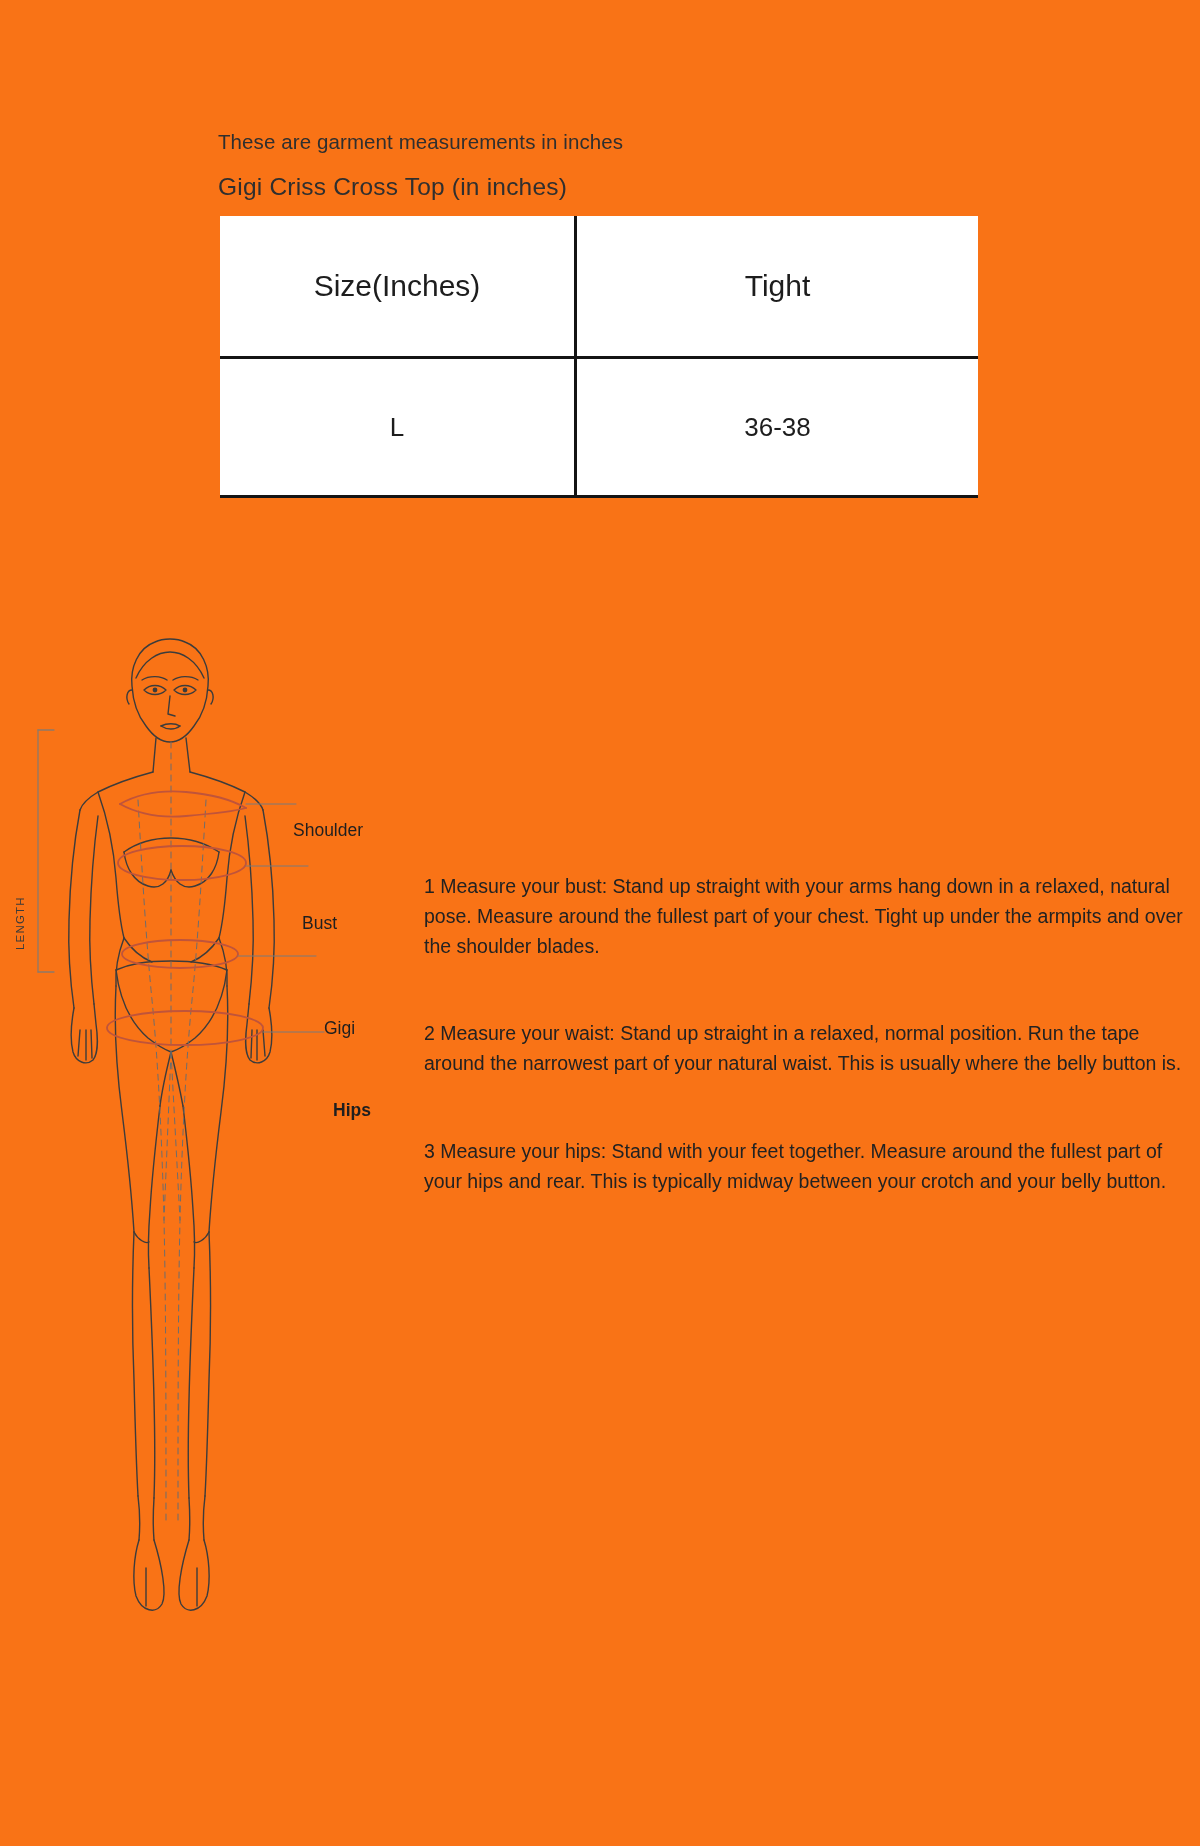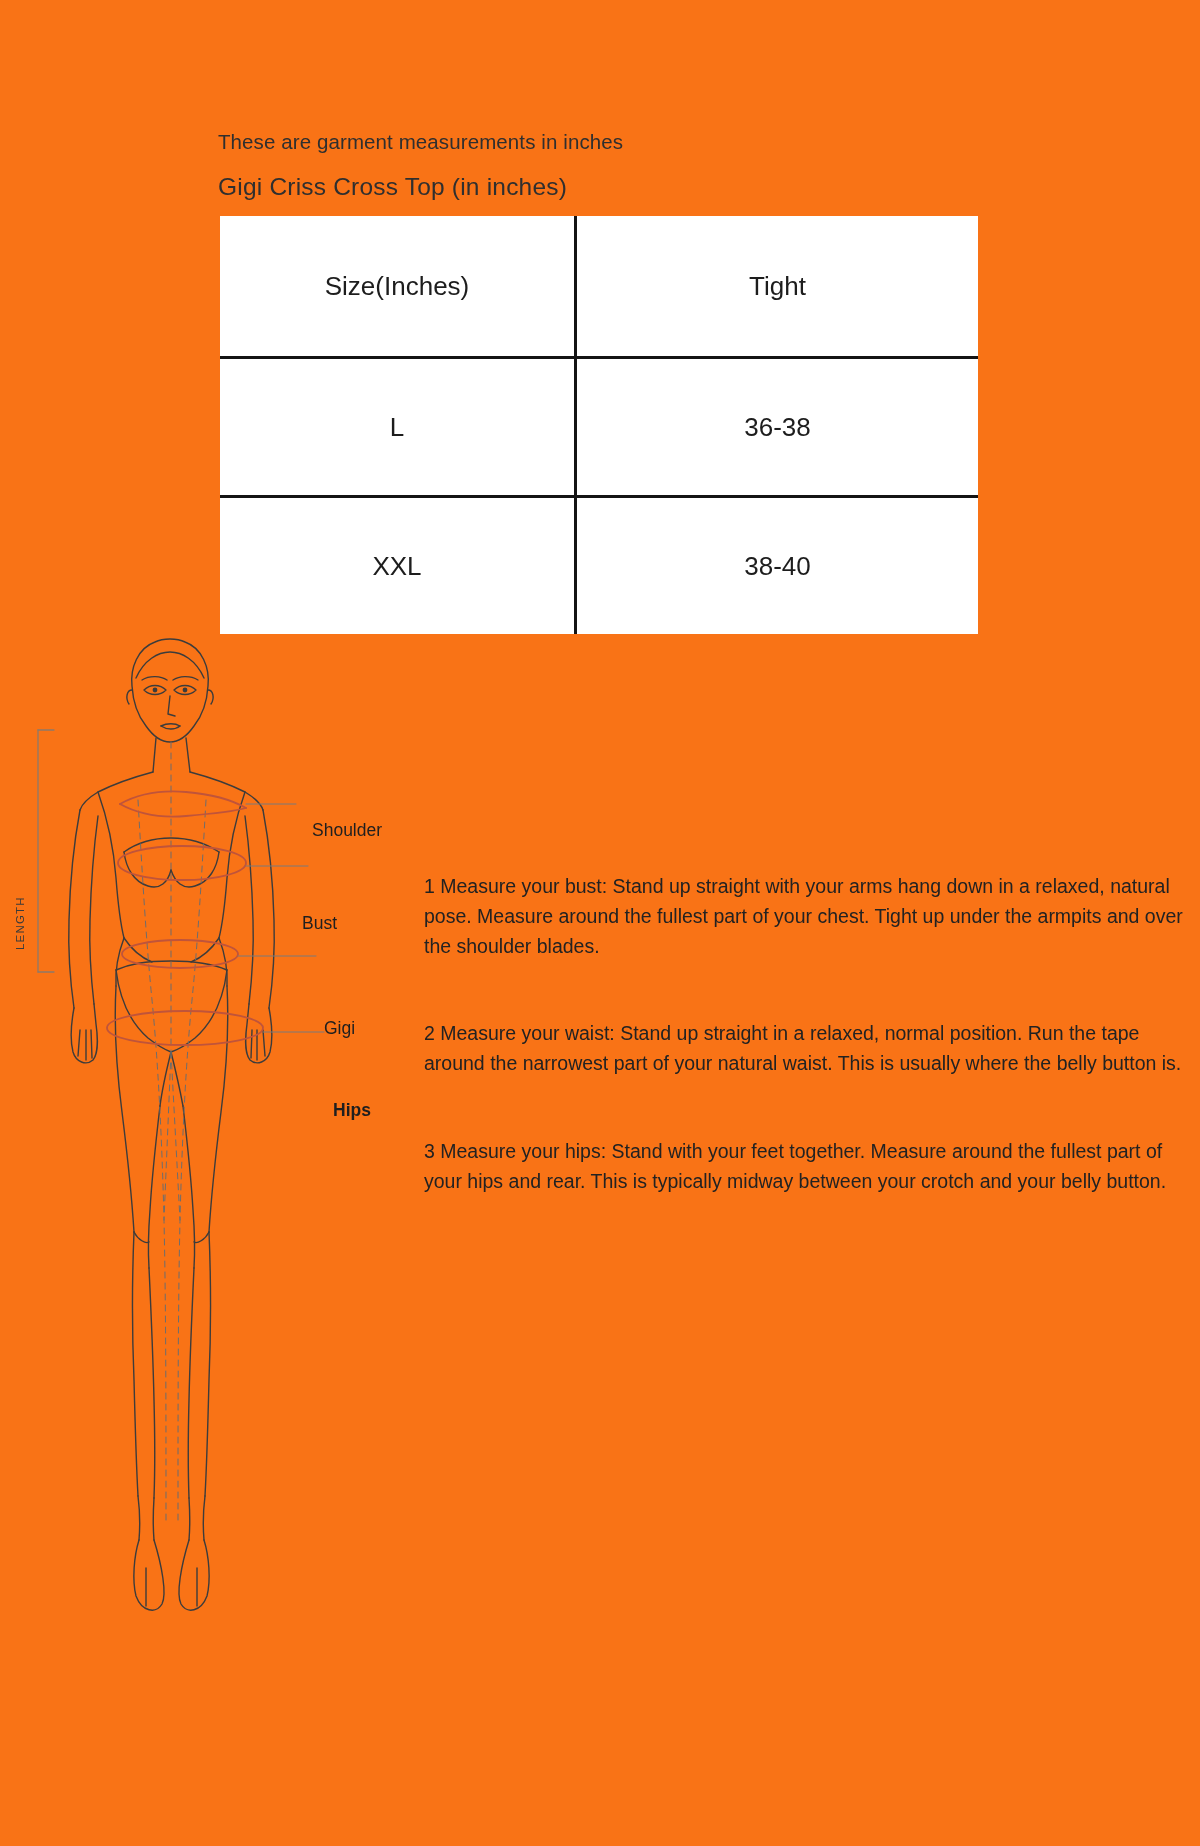--- a/index.html
+++ b/index.html
@@ -54,21 +54,21 @@
   }
   .size-table td {
     background: #ffffff;
     text-align: center;
     vertical-align: middle;
     border: none;
     color: #1d1d1d;
   }
   .size-table tr.head-row td {
     height: 138px;
-    font-size: 26px;
+    font-size: 30px;
     border-bottom: 3px solid #141414;
   }
   .size-table tr.body-row td {
     height: 134px;
     font-size: 26px;
     border-bottom: 3px solid #141414;
   }
   .size-table tr.last-row td {
     border-bottom: none;
   }
@@ -100,21 +100,21 @@
     color: #3a3a3a;
   }
 
   
   .m-label {
     position: absolute;
     font-size: 17.5px;
     color: #1f1f1f;
     white-space: nowrap;
   }
-  .m-shoulder { left: 312px; top: 820px; }
+  .m-shoulder { left: 293px; top: 820px; }
   .m-bust     { left: 302px; top: 913px; }
   .m-waist    { left: 324px; top: 1018px; }
   .m-hips     { left: 333px; top: 1100px; font-weight: bold; }
 
   
   .instructions {
     position: absolute;
     left: 424px;
     top: 872px;
     width: 780px;
@@ -143,24 +143,20 @@
   <table class="size-table">
     <tbody>
       <tr class="head-row">
         <td class="col-left cell-size-head">Size(Inches)</td>
         <td class="cell-chest-head">Tight</td>
       </tr>
       <tr class="body-row">
         <td class="col-left">L</td>
         <td>36-38</td>
       </tr>
-      <tr class="body-row last-row">
-        <td class="col-left">XXL</td>
-        <td>38-40</td>
-      </tr>
     </tbody>
   </table>
 
   <div class="length-label">LENGTH</div>
 
   <div class="figure-wrap">
     <svg width="370" height="1220" viewBox="0 0 370 1220" xmlns="http://www.w3.org/2000/svg">
       <g fill="none" stroke="#3c3c3c" stroke-width="1.4" stroke-linejoin="round" stroke-linecap="round">
 
         <g stroke="#8d7a6a" stroke-width="1.3">

